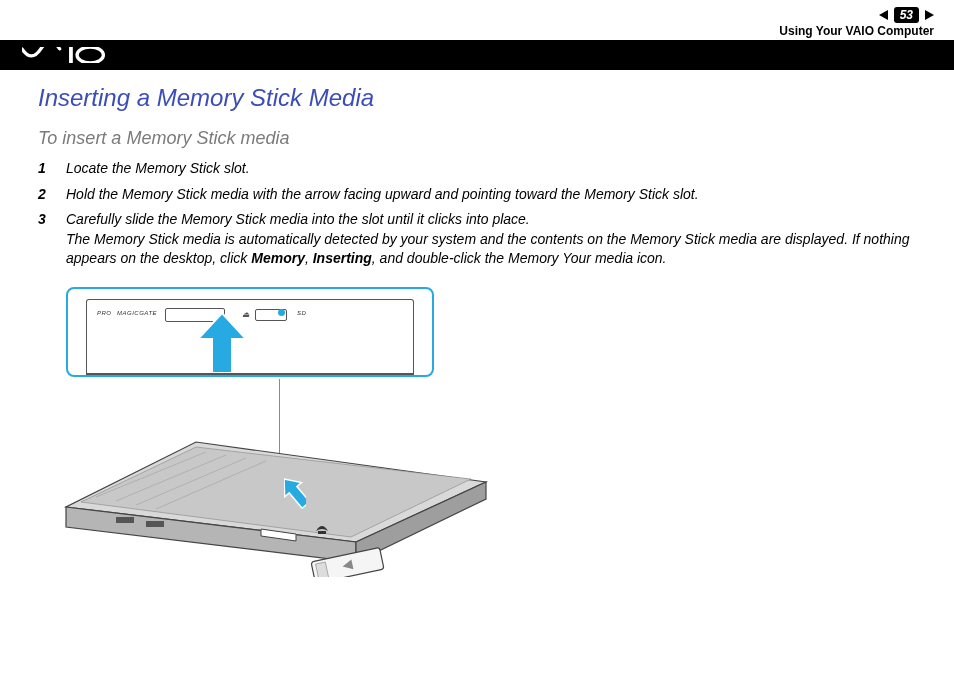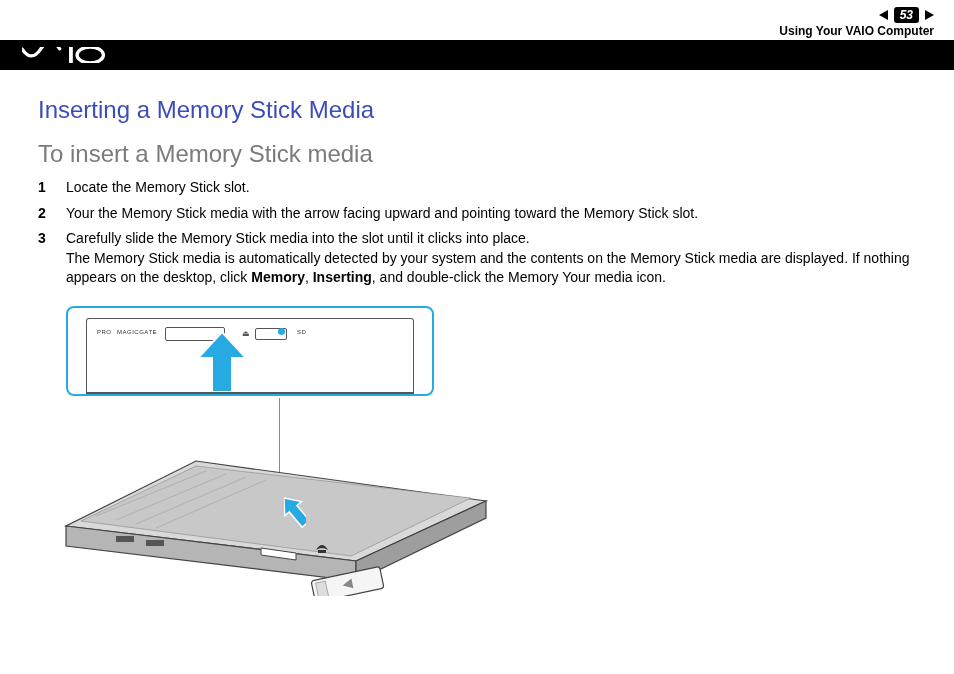--- a/index.html
+++ b/index.html
@@ -55,34 +55,35 @@
     height: 30px;
     background: #000;
     display: flex;
     align-items: center;
     padding-left: 22px;
     box-sizing: border-box;
   }
   .logo-svg { height: 16px; }
   .content {
     position: absolute;
-    top: 96px;
+    top: 84px;
     left: 38px;
     right: 38px;
+    font-style: italic;
   }
   h1 {
     color: #3b4db8;
     font-weight: normal;
     font-size: 24px;
     margin: 0 0 10px 0;
   }
   h2 {
     color: #7b7b7b;
     font-weight: normal;
-    font-size: 24px;
+    font-size: 18px;
     margin: 16px 0 10px 0;
   }
   .steps {
     font-size: 14px;
     line-height: 1.4;
   }
   .step {
     display: flex;
     margin-bottom: 6px;
   }
@@ -203,21 +204,21 @@
   <h1>Inserting a Memory Stick Media</h1>
   <h2>To insert a Memory Stick media</h2>
 
   <div class="steps">
     <div class="step">
       <div class="step-num">1</div>
       <div class="step-text">Locate the Memory Stick slot.</div>
     </div>
     <div class="step">
       <div class="step-num">2</div>
-      <div class="step-text">Your the Memory Stick media with the arrow facing upward and pointing toward the Memory Stick slot.</div>
+      <div class="step-text">Hold the Memory Stick media with the arrow facing upward and pointing toward the Memory Stick slot.</div>
     </div>
     <div class="step">
       <div class="step-num">3</div>
       <div class="step-text">
         <span style="white-space:pre-line">Carefully slide the Memory Stick media into the slot until it clicks into place.
 The Memory Stick media is automatically detected by your system and the contents on the Memory Stick media are displayed. If nothing appears on the desktop, click </span><span class="bold">Memory</span><span>, </span><span class="bold">Inserting</span><span>, and double-click the Memory Your media icon.</span>
       </div>
     </div>
   </div>
 

